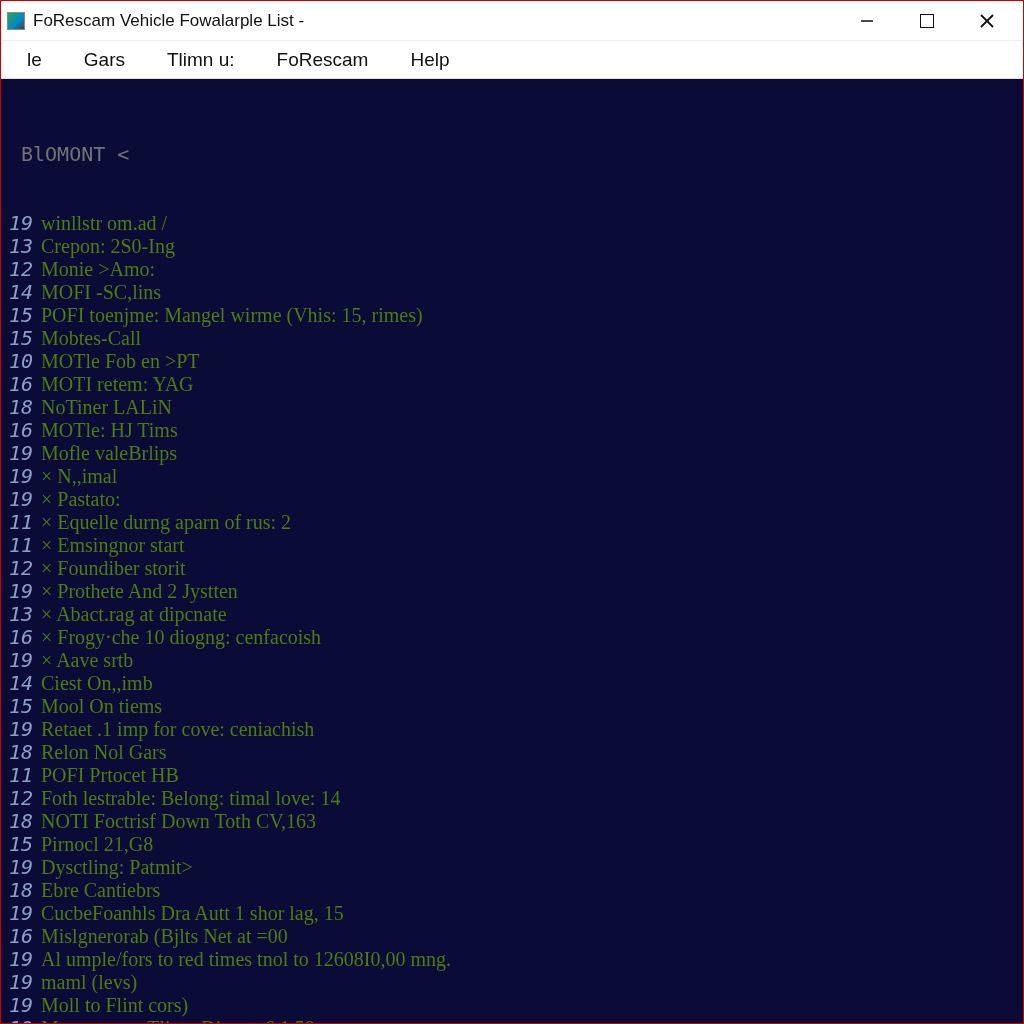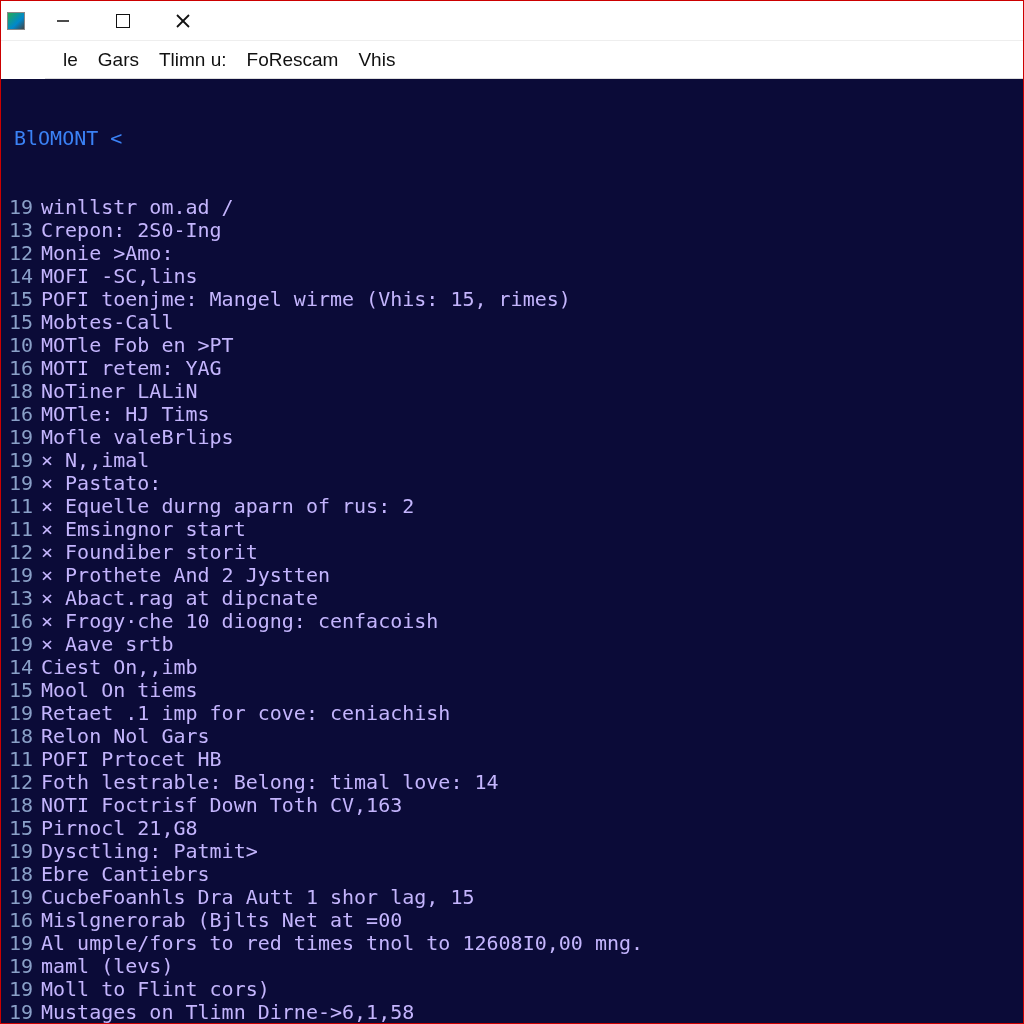--- a/index.html
+++ b/index.html
@@ -53,26 +53,25 @@
   .win-btn.close { font-size: 20px; }
   .win-btn.max .sq {
     width: 14px; height: 14px;
     border: 1.5px solid #111;
   }
   .menubar {
     height: 38px;
     background: #fff;
     display: flex;
     align-items: center;
-    padding: 0 8px;
-    gap: 0;
+    padding: 0 16px;
+    gap: 22px;
     border-bottom: 1px solid #ddd;
     font-size: 19px;
     color: #111;
-    margin-left: 44px;
   }
   .menubar .menu-item { padding: 4px 10px; }
   .console {
     flex: 1;
     background: #0a0a3a;
     background: #0b0b38;
     color: #e8e8f0;
     font-family: Consolas, "Lucida Console", monospace;
     font-size: 20px;
     line-height: 23px;
@@ -82,31 +81,33 @@
   }
   .console-row {
     display: flex;
   }
   .lnum {
     width: 40px;
     min-width: 40px;
     text-align: right;
     color: #8aa0c8;
     padding-right: 8px;
+    font-style: italic;
   }
-  .ltxt { color: #c4b5fd; }
-  .console .hdr { padding-left: 13px; color:#3b82f6;}
+  .ltxt { color: #4d7c0f; font-family: Liberation Serif, serif; }
+  .console .hdr { padding-left: 20px; color:#737373;margin-top:16px;}
 </style>
 </head>
 <body>
 
 <div class="window">
 
   <div class="titlebar">
     <div class="app-icon"></div>
+    <div class="title">FoRescam Vehicle Fowalarple List -</div>
     <div class="win-controls">
       <div class="win-btn">
         <svg width="14" height="14">
             <line x1="1" y1="7" x2="13" y2="7" stroke="#111" stroke-width="1.5"></line>
           </svg>
       </div>
       <div class="win-btn max">
         <div class="sq"></div>
       </div>
       <div class="win-btn close">
@@ -116,21 +117,21 @@
         </svg>
       </div>
     </div>
   </div>
 
   <div class="menubar">
     <div class="menu-item">le</div>
     <div class="menu-item">Gars</div>
     <div class="menu-item">Tlimn u:</div>
     <div class="menu-item">FoRescam</div>
-    <div class="menu-item">Vhis</div>
+    <div class="menu-item">Help</div>
   </div>
 
   <div class="console">
     <div class="hdr">BlOMONT &lt;</div>
     <div id="lines"><div class="console-row"><span class="lnum">19</span><span class="ltxt">winllstr om.ad /</span></div><div class="console-row"><span class="lnum">13</span><span class="ltxt">Crepon: 2S0-Ing</span></div><div class="console-row"><span class="lnum">12</span><span class="ltxt">Monie &gt;Amo:</span></div><div class="console-row"><span class="lnum">14</span><span class="ltxt">MOFI -SC,lins</span></div><div class="console-row"><span class="lnum">15</span><span class="ltxt">POFI toenjme: Mangel wirme (Vhis: 15, rimes)</span></div><div class="console-row"><span class="lnum">15</span><span class="ltxt">Mobtes-Call</span></div><div class="console-row"><span class="lnum">10</span><span class="ltxt">MOTle Fob en &gt;PT</span></div><div class="console-row"><span class="lnum">16</span><span class="ltxt">MOTI retem: YAG</span></div><div class="console-row"><span class="lnum">18</span><span class="ltxt">NoTiner LALiN</span></div><div class="console-row"><span class="lnum">16</span><span class="ltxt">MOTle: HJ Tims</span></div><div class="console-row"><span class="lnum">19</span><span class="ltxt">Mofle valeBrlips</span></div><div class="console-row"><span class="lnum">19</span><span class="ltxt">× N,,imal</span></div><div class="console-row"><span class="lnum">19</span><span class="ltxt">× Pastato:</span></div><div class="console-row"><span class="lnum">11</span><span class="ltxt">× Equelle durng aparn of rus: 2</span></div><div class="console-row"><span class="lnum">11</span><span class="ltxt">× Emsingnor start</span></div><div class="console-row"><span class="lnum">12</span><span class="ltxt">× Foundiber storit</span></div><div class="console-row"><span class="lnum">19</span><span class="ltxt">× Prothete And 2 Jystten</span></div><div class="console-row"><span class="lnum">13</span><span class="ltxt">× Abact.rag at dipcnate</span></div><div class="console-row"><span class="lnum">16</span><span class="ltxt">× Frogy·che 10 diogng: cenfacoish</span></div><div class="console-row"><span class="lnum">19</span><span class="ltxt">× Aave srtb</span></div><div class="console-row"><span class="lnum">14</span><span class="ltxt">Ciest On,,imb</span></div><div class="console-row"><span class="lnum">15</span><span class="ltxt">Mool On tiems</span></div><div class="console-row"><span class="lnum">19</span><span class="ltxt">Retaet .1 imp for cove: ceniachish</span></div><div class="console-row"><span class="lnum">18</span><span class="ltxt">Relon Nol Gars</span></div><div class="console-row"><span class="lnum">11</span><span class="ltxt">POFI Prtocet HB</span></div><div class="console-row"><span class="lnum">12</span><span class="ltxt">Foth lestrable: Belong: timal love: 14</span></div><div class="console-row"><span class="lnum">18</span><span class="ltxt">NOTI Foctrisf Down Toth CV,163</span></div><div class="console-row"><span class="lnum">15</span><span class="ltxt">Pirnocl 21,G8</span></div><div class="console-row"><span class="lnum">19</span><span class="ltxt">Dysctling: Patmit&gt;</span></div><div class="console-row"><span class="lnum">18</span><span class="ltxt">Ebre Cantiebrs</span></div><div class="console-row"><span class="lnum">19</span><span class="ltxt">CucbeFoanhls Dra Autt 1 shor lag, 15</span></div><div class="console-row"><span class="lnum">16</span><span class="ltxt">Mislgnerorab (Bjlts Net at =00</span></div><div class="console-row"><span class="lnum">19</span><span class="ltxt">Al umple/fors to red times tnol to 12608I0,00 mng.</span></div><div class="console-row"><span class="lnum">19</span><span class="ltxt">maml (levs)</span></div><div class="console-row"><span class="lnum">19</span><span class="ltxt">Moll to Flint cors)</span></div><div class="console-row"><span class="lnum">19</span><span class="ltxt">Mustages on Tlimn Dirne-&gt;6,1,58</span></div></div>
     
   </div>
 
 </div>
 

